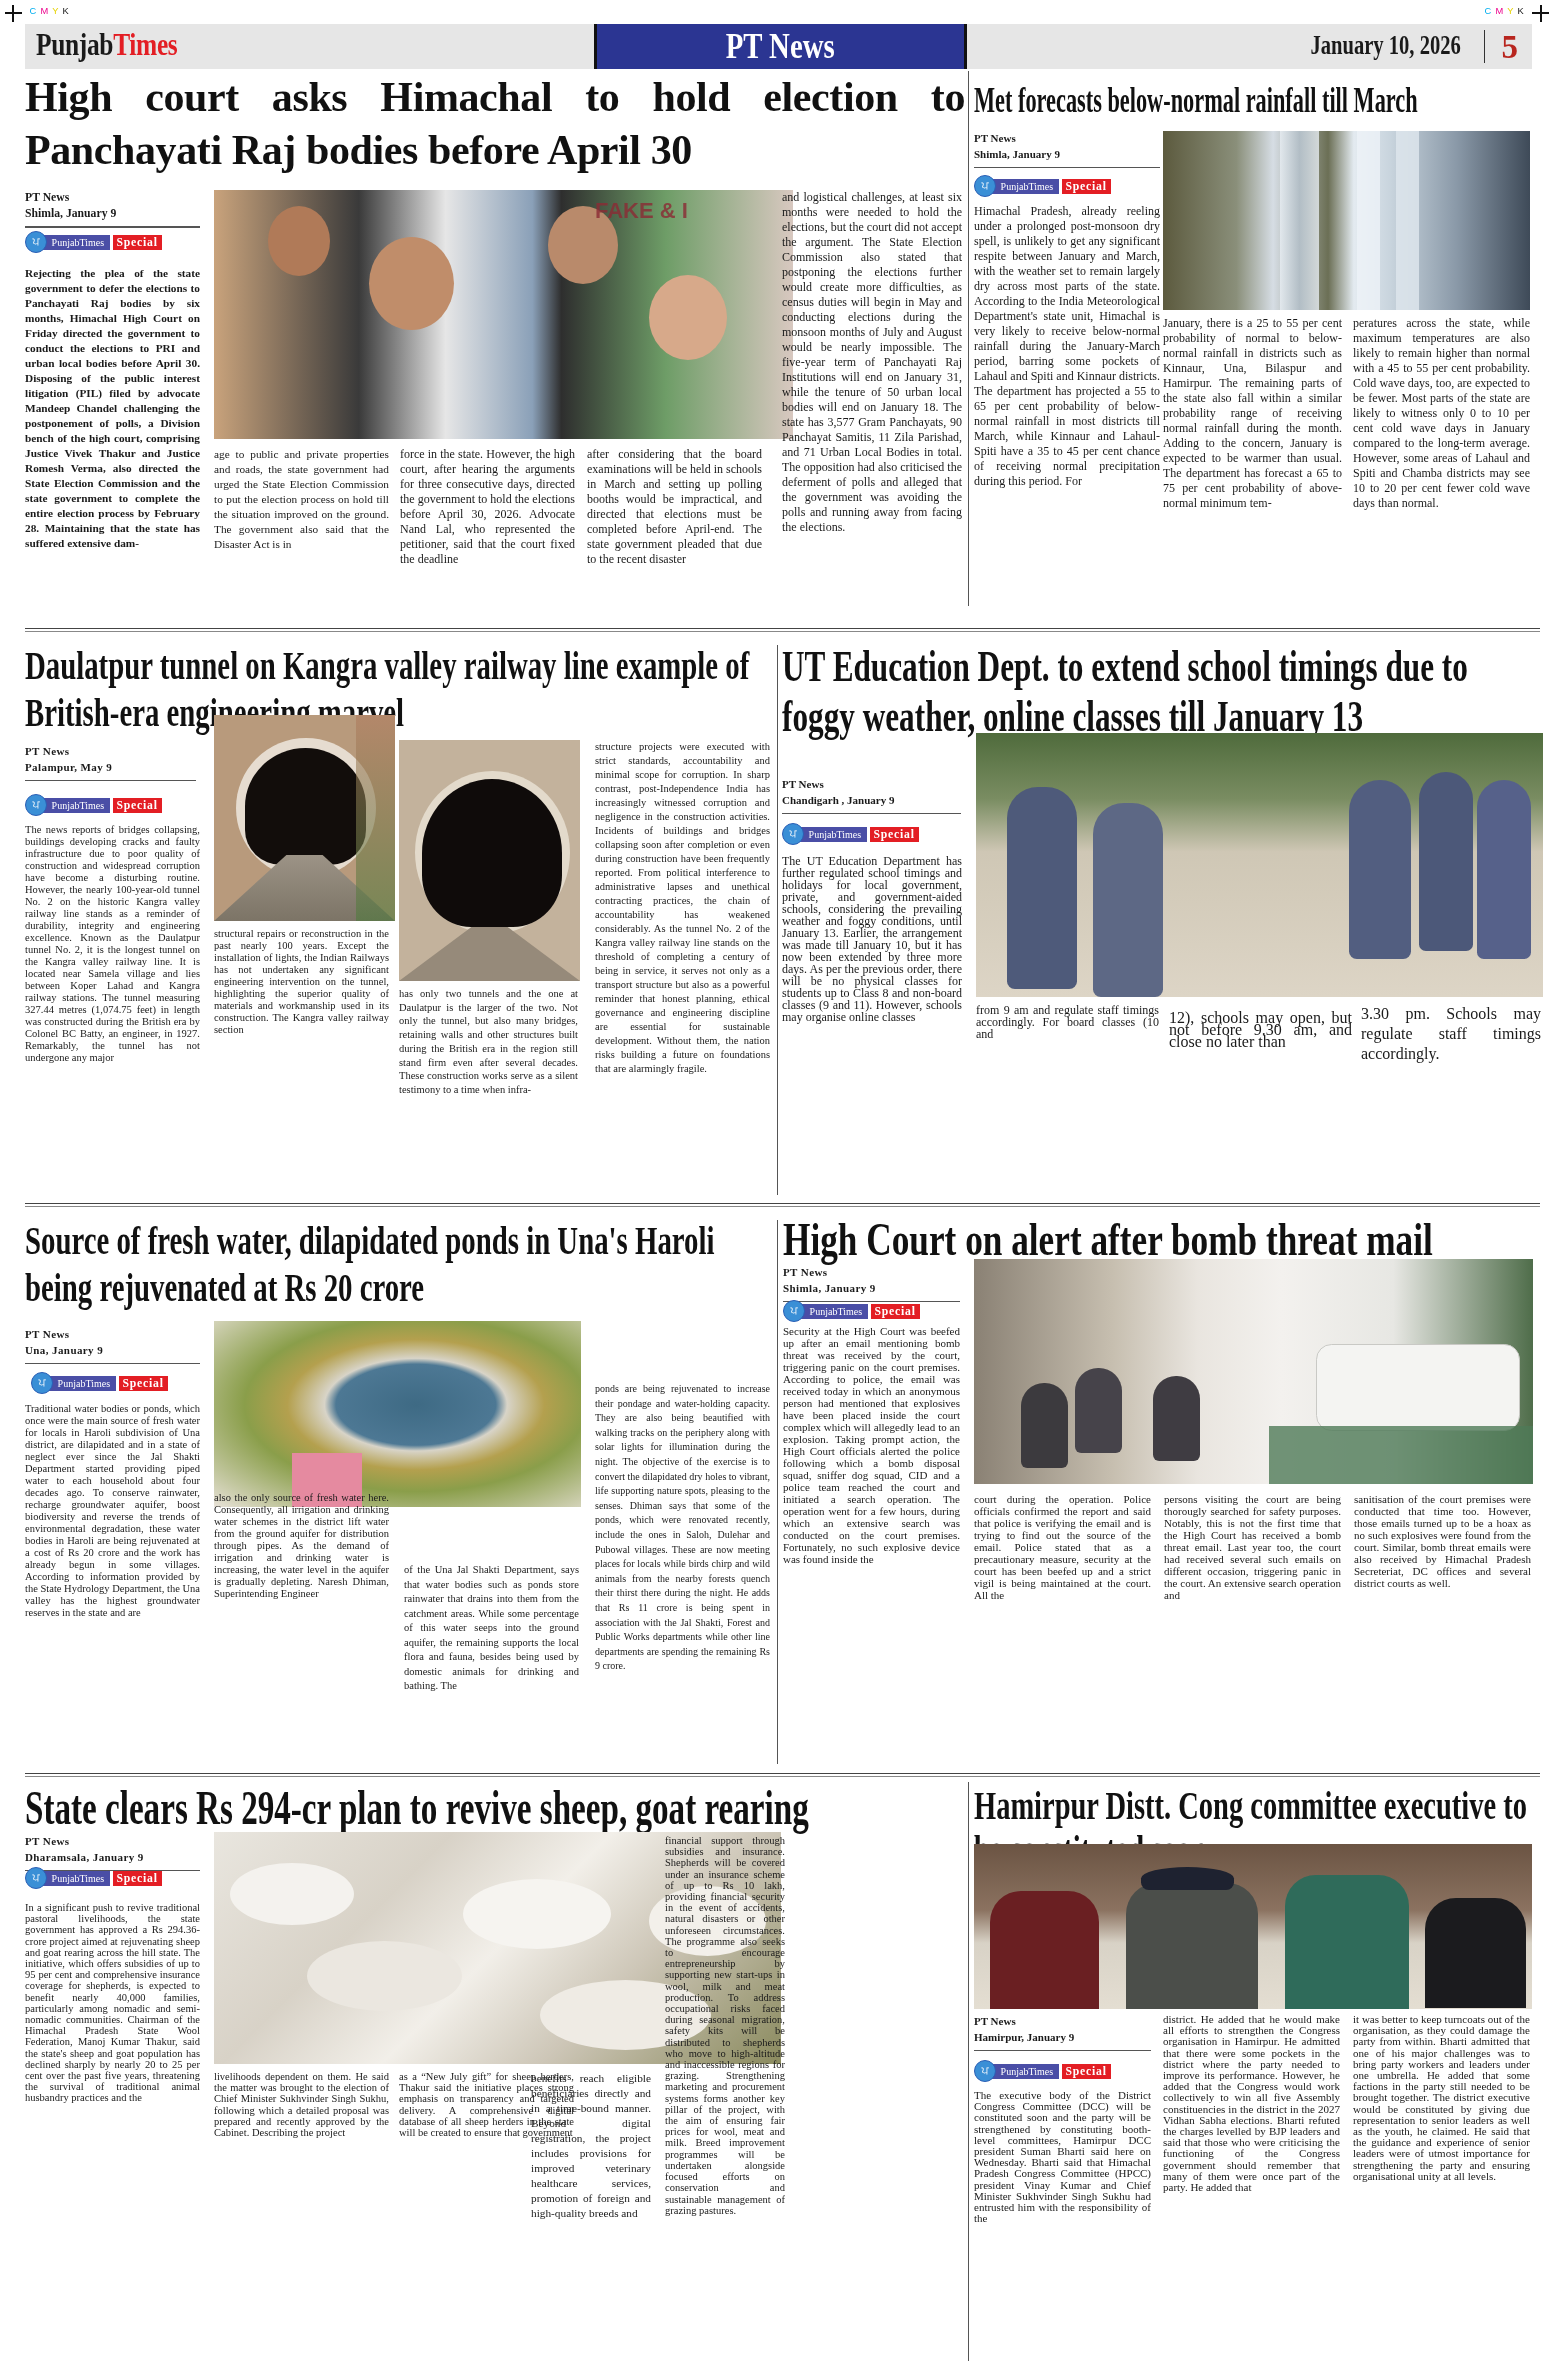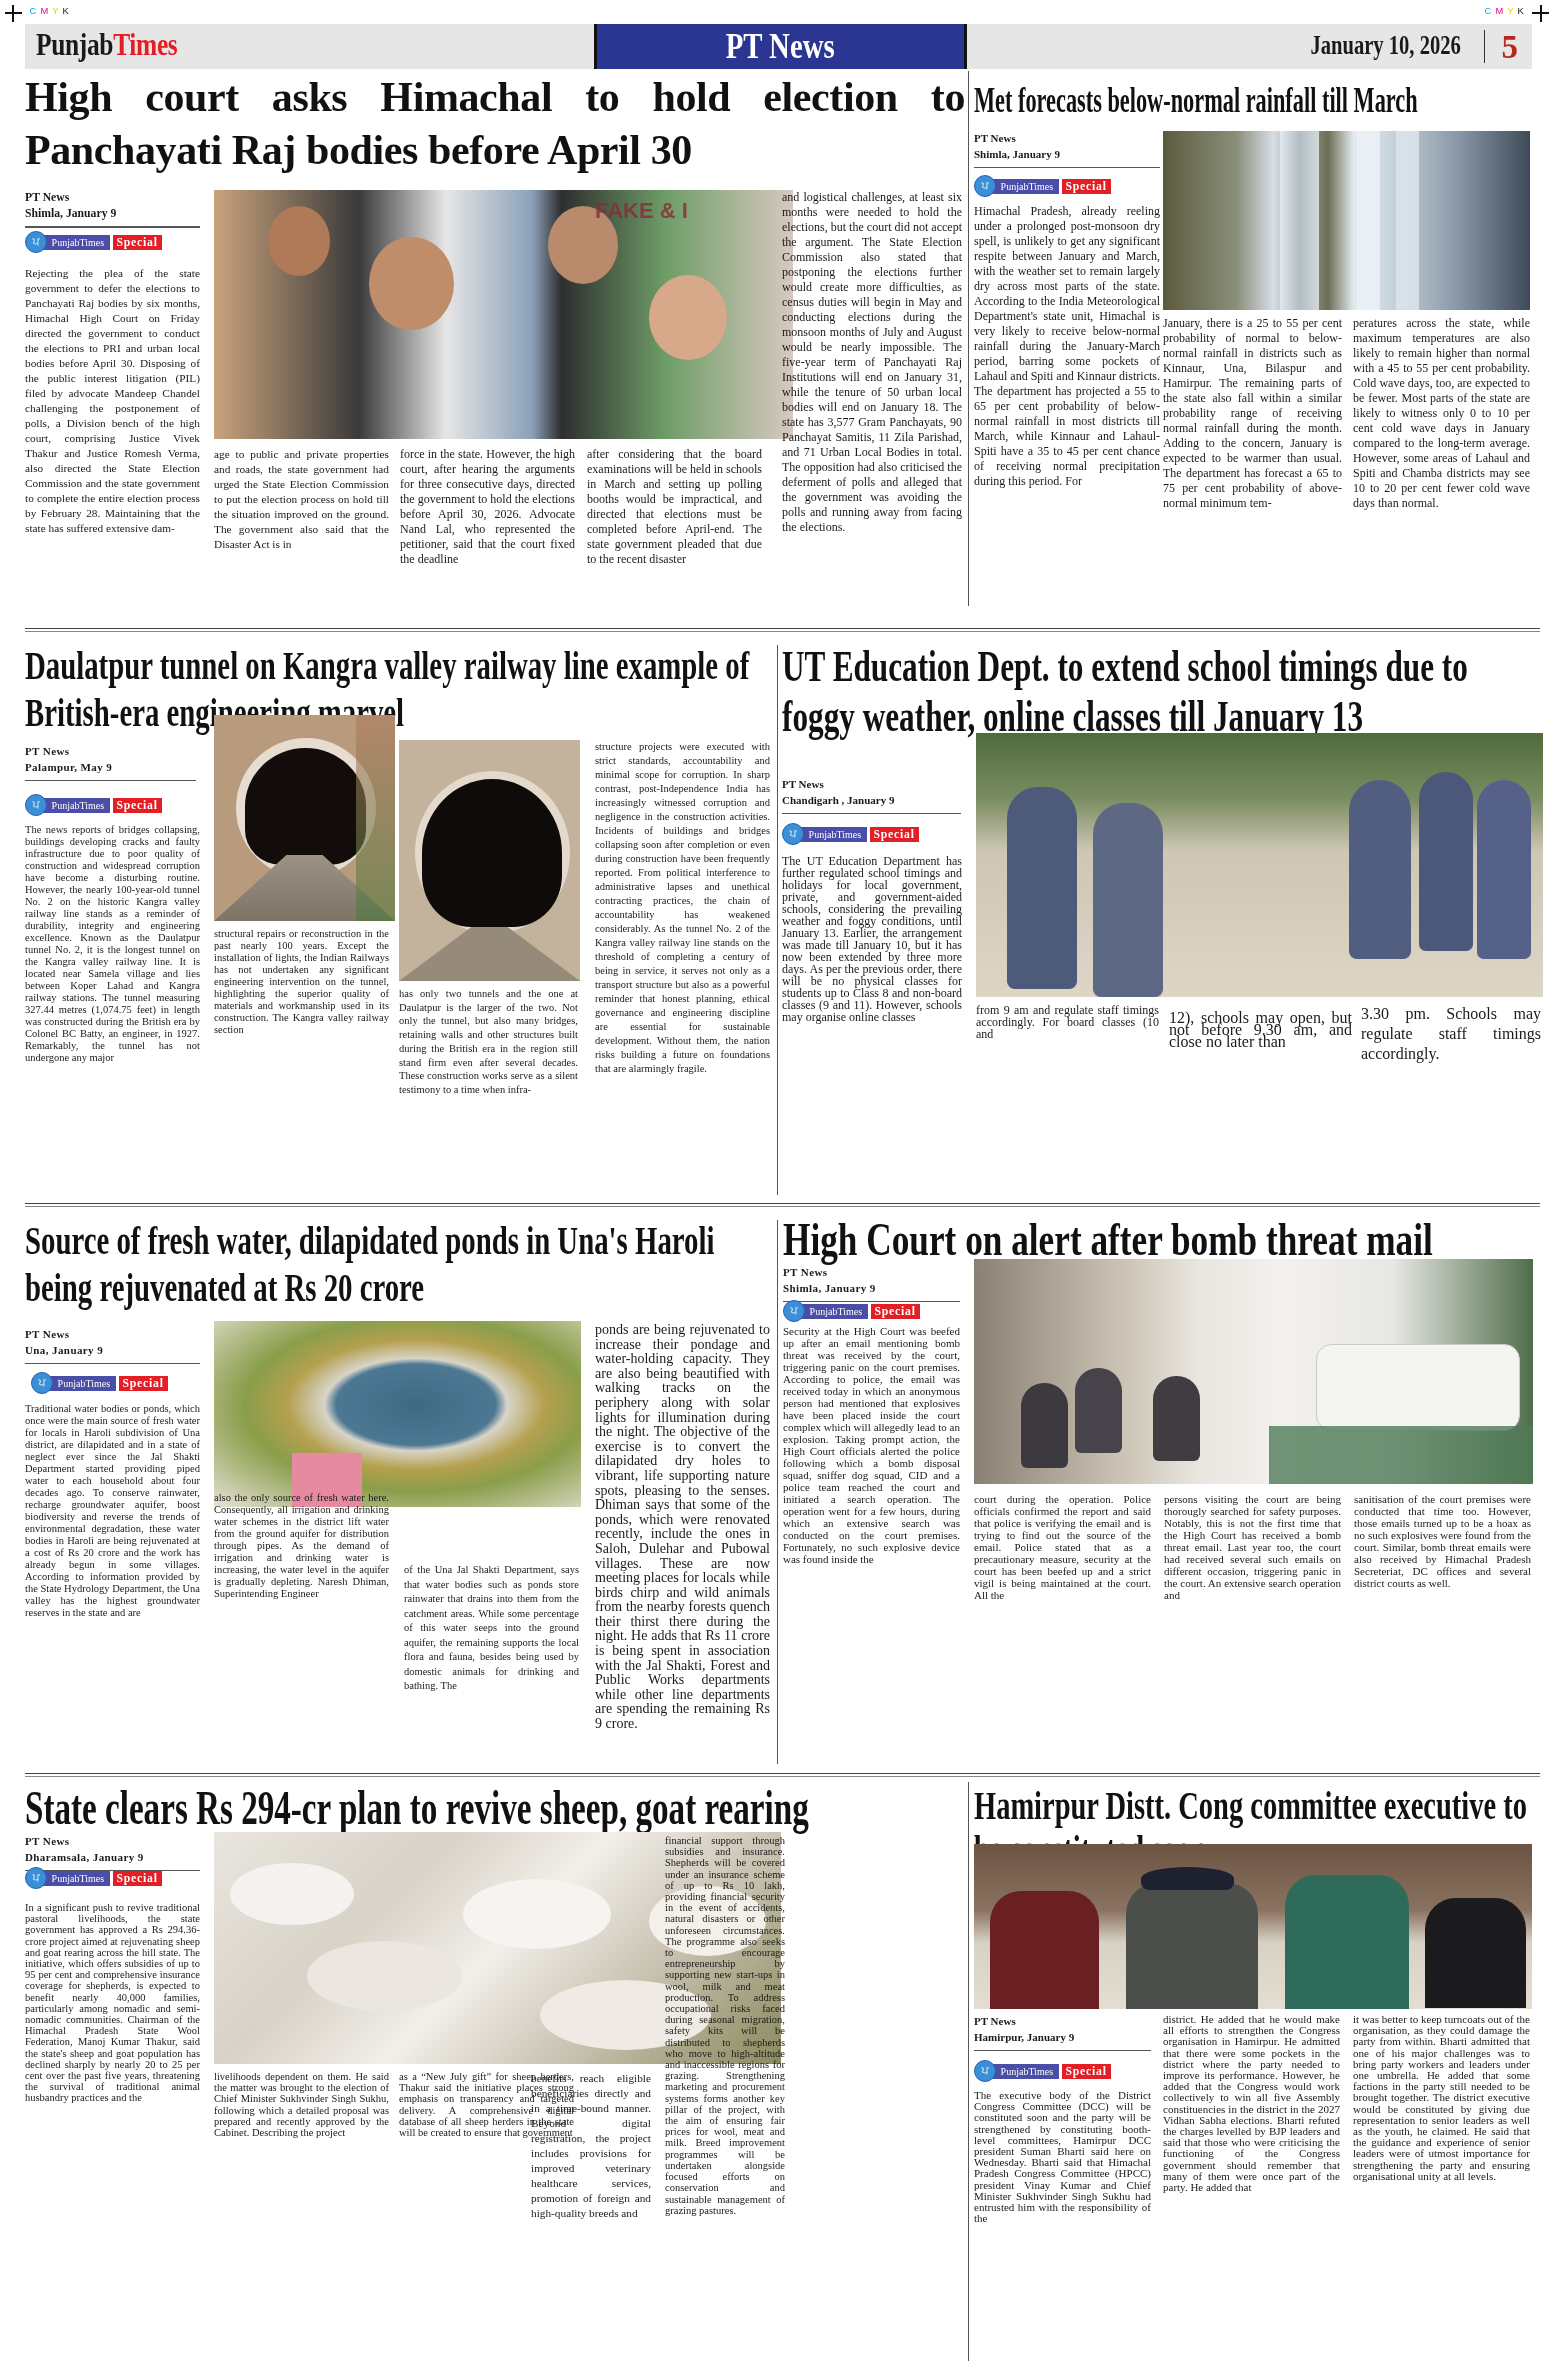--- a/index.html
+++ b/index.html
@@ -75,21 +75,21 @@
   <div class="byline" style="left:25px;top:190px;width:175px;">
     <div>PT News</div>
     <div>Shimla, January 9</div>
     <div class="rule"></div>
   </div>
   <div class="badge" style="left:25px;top:233px;">
     <span class="logo">ਪ</span>
     <span class="pt">PunjabTimes</span>
     <span class="sp">Special</span>
   </div>
-  <div class="col" style="left:25px;top:266px;width:175px;">
+  <div class="col" style="left:25px;top:266px;width:175px;font-weight:bold;">
       <p>Rejecting the plea of the state government to defer the elections to Panchayati Raj bodies by six months, Himachal High Court on Friday directed the government to conduct the elections to PRI and urban local bodies before April 30. Disposing of the public interest litigation (PIL) filed by advocate Mandeep Chandel challenging the postponement of polls, a Division bench of the high court, comprising Justice Vivek Thakur and Justice Romesh Verma, also directed the State Election Commission and the state government to complete the entire election process by February 28. Maintaining that the state has suffered extensive dam-</p>
     </div>
   <div class="photo" style="left:214px;top:190px;width:567px;height:249px;background:linear-gradient(90deg,#c9a37c 0%,#3a3a3a 25%,#e6e6e6 40%,#8aa0b8 55%,#2e2e2e 60%,#6e9d67 78%,#d8c8c0 100%);padding-left:12px;">
     <div style="position:absolute;left:54px;top:15.5px;width:62px;height:70px;border-radius:50%;background:#b07a58;"></div>
     <div style="position:absolute;left:155px;top:47px;width:85px;height:93px;border-radius:50%;background:#c08d6a;"></div>
     <div style="position:absolute;left:334px;top:15.5px;width:70px;height:78px;border-radius:50%;background:#b98a6b;"></div>
     <div style="position:absolute;left:435px;top:85px;width:78px;height:85px;border-radius:50%;background:#d7a98a;"></div>
     <div style="position:absolute;left:381px;top:7.8px;font:bold 22px 'Liberation Sans',sans-serif;color:#8b2b35;opacity:.8;">FAKE &amp; I</div>
   </div>
   <div class="col" style="left:214px;top:447px;width:175px;">
@@ -237,21 +237,21 @@
     </div>
   <div class="photo" style="left:214px;top:1321px;width:367px;height:186px;background:radial-gradient(ellipse at 55% 45%,#3e6a84 0%,#4d7894 28%,#d8d4c8 32%,#b4a04e 45%,#8a9e4a 60%,#e8e2d8 100%);">
     <div style="position:absolute;left:78px;top:132px;width:70px;height:54px;background:#e58aa0;"></div>
   </div>
   <div class="col" style="left:214px;top:1492px;width:175px;font-size:10.5px;line-height:12px;">
       <p>also the only source of fresh water here. Consequently, all irrigation and drinking water schemes in the district lift water from the ground aquifer for distribution through pipes. As the demand of irrigation and drinking water is increasing, the water level in the aquifer is gradually depleting. Naresh Dhiman, Superintending Engineer</p>
     </div>
   <div class="col" style="left:404px;top:1563px;width:175px;font-size:10.5px;line-height:14.5px;">
       <p>of the Una Jal Shakti Department, says that water bodies such as ponds store rainwater that drains into them from the catchment areas. While some percentage of this water seeps into the ground aquifer, the remaining supports the local flora and fauna, besides being used by domestic animals for drinking and bathing. The</p>
     </div>
-  <div class="col" style="left:595px;top:1323px;width:175px;font-size:14px;line-height:14.6px;">
+  <div class="col" style="left:595px;top:1382px;width:175px;font-size:10px;line-height:14.6px;">
       <p>ponds are being rejuvenated to increase their pondage and water-holding capacity. They are also being beautified with walking tracks on the periphery along with solar lights for illumination during the night. The objective of the exercise is to convert the dilapidated dry holes to vibrant, life supporting nature spots, pleasing to the senses. Dhiman says that some of the ponds, which were renovated recently, include the ones in Saloh, Dulehar and Pubowal villages. These are now meeting places for locals while birds chirp and wild animals from the nearby forests quench their thirst there during the night. He adds that Rs 11 crore is being spent in association with the Jal Shakti, Forest and Public Works departments while other line departments are spending the remaining Rs 9 crore.</p>
     </div>
 </div>
 
 <div class="vrule" style="left:777px;top:1220px;height:544px;"></div>
 
 <div>
   <div class="hl" style="left:783px;top:1214px;font-size:47px;white-space:nowrap;transform:scaleX(0.75);">
     <span>High Court on alert after bomb threat mail</span>
   </div>

